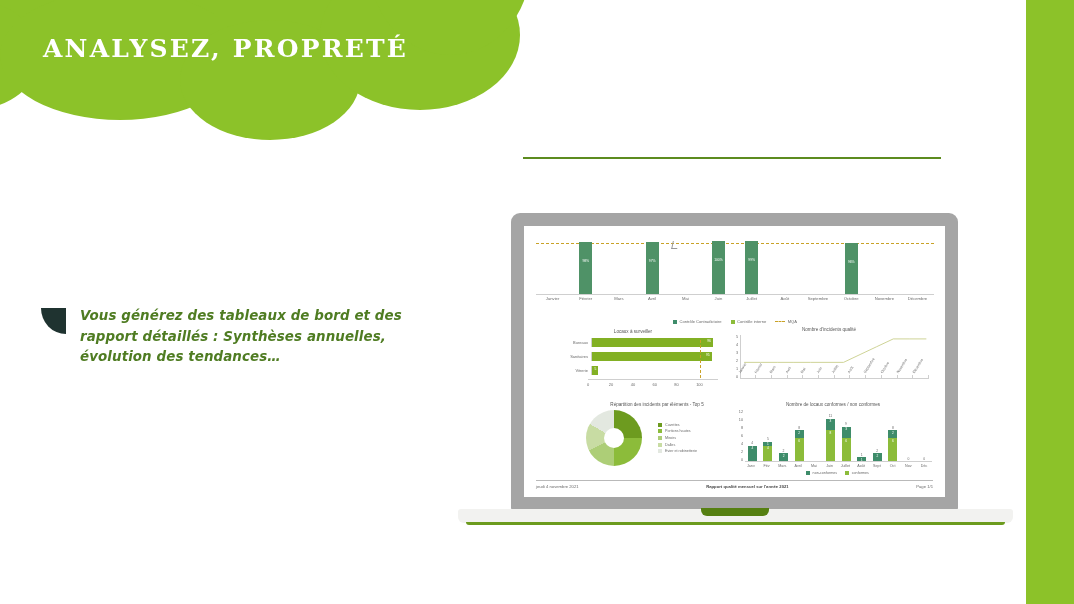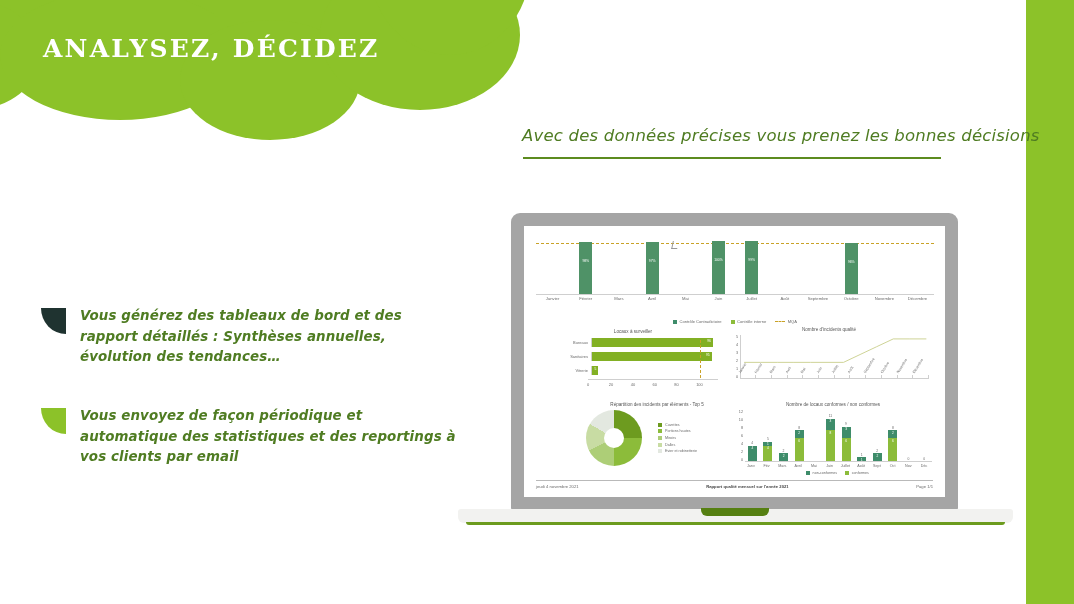--- a/index.html
+++ b/index.html
@@ -541,33 +541,28 @@
 
   <div class="cloud">
     <div class="slab" style="left:0;top:0;width:560px;height:175px;"></div>
     <div class="lobe" style="left:-40px;top:120px;width:140px;height:110px;"></div>
     <div class="lobe" style="left:60px;top:110px;width:240px;height:130px;"></div>
     <div class="lobe" style="left:240px;top:140px;width:180px;height:120px;"></div>
     <div class="lobe" style="left:380px;top:80px;width:200px;height:150px;"></div>
     <div class="lobe" style="left:430px;top:0px;width:160px;height:175px;"></div>
   </div>
 
-  <h1 class="slide-title">ANALYSEZ, DÉCIDEZ</h1>
-
-
-  <div class="script-heading">Avec des données précises vous prenez les bonnes décisions</div>
+  <h1 class="slide-title">ANALYSEZ, PROPRETÉ</h1>
+
+
   <div class="script-underline"></div>
 
   <div class="bullet-row b1">
     <div class="quarter dark"></div>
     <div class="bullet-text">Vous générez des tableaux de bord et des rapport détaillés : Synthèses annuelles, évolution des tendances…</div>
-  </div>
-  <div class="bullet-row b2">
-    <div class="quarter green"></div>
-    <div class="bullet-text">Vous envoyez de façon périodique et automatique des statistiques et des reportings à vos clients par email</div>
   </div>
 
   <div class="laptop">
     <div class="laptop-shell"></div>
     <div class="laptop-base"></div>
     <div class="laptop-base-edge"></div>
     <div class="laptop-notch"></div>
 
     <div class="laptop-screen">
       <div class="dash">

